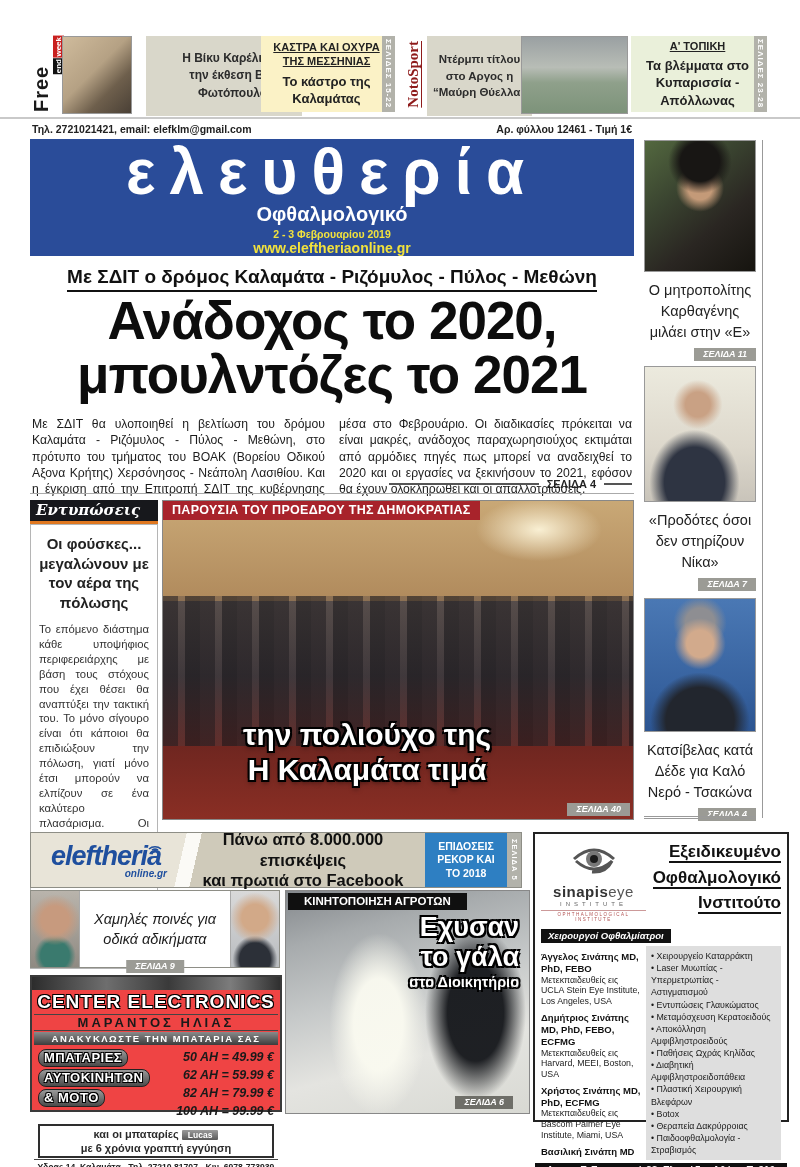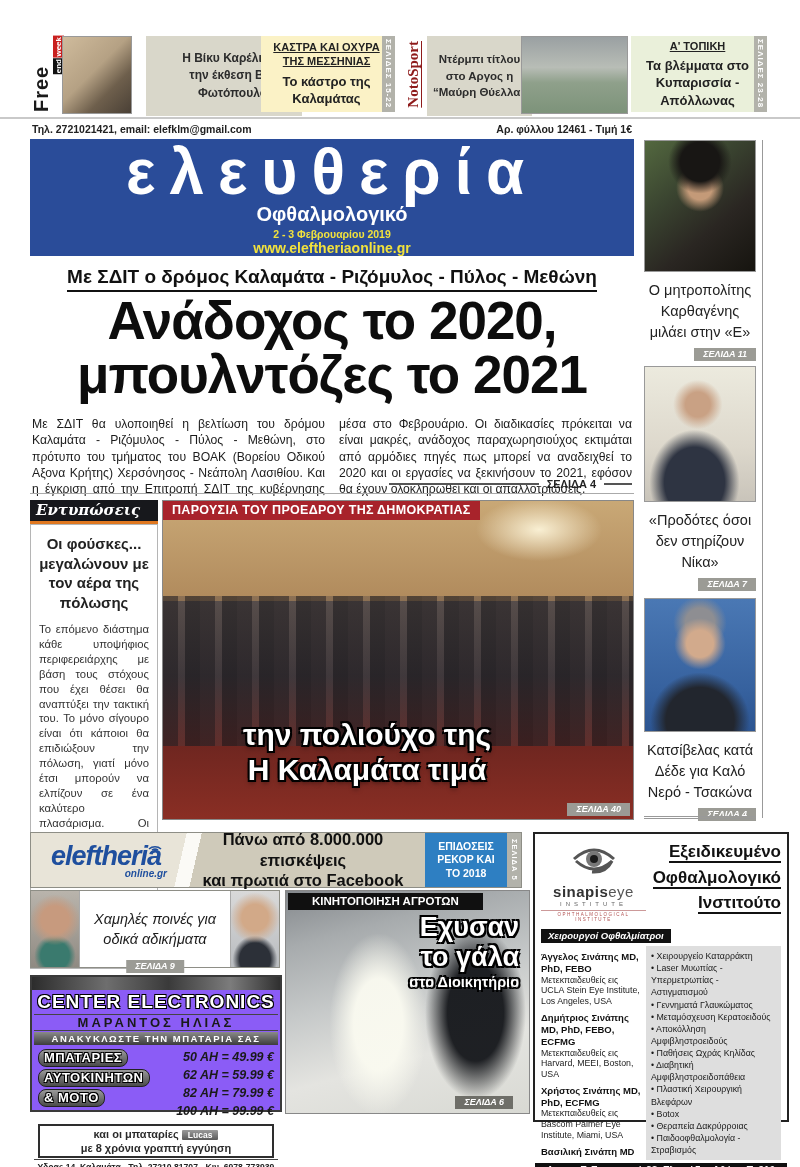--- a/index.html
+++ b/index.html
@@ -98,21 +98,21 @@
   .fb-strip { align-self:stretch; width:14px; }
 
   
   .pen-box { border:1px solid #8e8e86; display:flex; background:#fff; }
   .pen-photo { width:48px; }
   .pen-title { flex:1; border-left:1px solid #aaa; border-right:1px solid #aaa; display:flex;
                align-items:center; justify-content:center; text-align:center; font-style:italic;
                font-size:14.5px; line-height:1.4; color:#1c1c1c; padding:2px 6px; }
 
   
-  .ce-ad { border:2px solid #3a3a3a; background:#8b5cf6; }
+  .ce-ad { border:2px solid #3a3a3a; background:#ef4444; }
   .ce-photo { height:13px; background:linear-gradient(90deg,#2c2c2c,#6e6e6e 30%,#3a3a3a 55%,#7c7c7c 80%,#303030); }
   .ce-title { text-align:center; font-weight:900; font-size:19px; letter-spacing:1px; color:#fff;
               text-shadow:-1px -1px 0 #000, 1px -1px 0 #000, -1px 1px 0 #000, 1px 1px 0 #000; margin-top:1px; }
   .ce-owner { text-align:center; font-weight:bold; font-size:13px; letter-spacing:3px; color:#1a1a1a;
               border-top:1px solid #444; border-bottom:1px solid #444; margin:1px 2px; }
   .ce-recycle { text-align:center; font-weight:bold; font-size:9.5px; letter-spacing:1.5px; color:#fff;
                 background:linear-gradient(#8a8a8a,#3c3c3c); padding:1px 0; margin:0 2px; }
   .ce-mid { display:flex; padding:3px 6px 2px; }
   .ce-products { flex:1; }
   .ce-chip { display:inline-block; font-weight:900; font-size:13px; color:#fff; letter-spacing:.5px;
@@ -128,21 +128,21 @@
   .ce-address { border-top:1px solid #444; text-align:center; font-weight:bold; font-size:8.6px;
                 color:#222; padding:2px 0 1px; margin:1px 2px 0; }
 
   
   .farm-photo { border:1px solid #888;
     background-image:
       radial-gradient(ellipse 70px 120px at 78% 55%, rgba(22,24,28,.96) 0 40%, rgba(22,24,28,0) 72%),
       radial-gradient(ellipse 70px 130px at 38% 60%, rgba(250,250,240,.95) 0 35%, rgba(250,250,240,0) 70%),
       linear-gradient(165deg, #84888c 0%, #a7abad 20%, #c6c9c9 45%, #e4e4e0 70%, #d8d9d3 100%); }
   .farm-label { position:absolute; top:2px; left:2px; background:#101010; color:#fff; font-weight:bold;
-                font-size:11.5px; padding:2px 24px 3px; }
+                font-size:11.5px; padding:2px 16px 3px; }
   .farm-overlay { position:absolute; right:10px; top:22px; text-align:right; color:#fff; font-weight:bold;
                   text-shadow:-2px -2px 0 #000, 2px -2px 0 #000, -2px 2px 0 #000, 2px 2px 0 #000; }
   .farm-l1 { font-size:27px; line-height:1.1; }
   .farm-l3 { font-size:14.5px; margin-top:2px; }
 
   
   .eye-ad { border:2px solid #222; background:#fff; padding:5px 6px 0; }
   .eye-head { display:flex; }
   .eye-logoblk { width:105px; text-align:center; }
   .eye-name { font-size:15px; color:#555; letter-spacing:.5px; }
@@ -333,21 +333,21 @@
       <div class="ce-prices">
         <div>50 AH = 49.99 €</div>
         <div>62 AH = 59.99 €</div>
         <div>82 AH = 79.99 €</div>
         <div>100 AH = 99.99 €</div>
       </div>
     </div>
     <div class="ce-warranty">
       <span>και οι μπαταρίες</span>
       <span class="ce-lucas">Lucas</span><br>
-      <span>με 8 χρόνια γραπτή εγγύηση</span>
+      <span>με 6 χρόνια γραπτή εγγύηση</span>
     </div>
     <div class="ce-address">Υδρας 14, Καλαμάτα - Τηλ. 27210 81707 - Κιν. 6978-773939 (24ωρες)</div>
   </div>
 
   <div class="abs farm-photo" style="left:285px; top:890px; width:243px; height:222px;">
     <div class="farm-label">ΚΙΝΗΤΟΠΟΙΗΣΗ ΑΓΡΟΤΩΝ</div>
     <div class="farm-overlay">
       <div class="farm-l1">Εχυσαν</div>
       <div class="farm-l1">το γάλα</div>
       <div class="farm-l3">στο Διοικητήριο</div>
@@ -381,21 +381,21 @@
         <div class="doc-detail">Μετεκπαιδευθείς εις UCLA Stein Eye Institute, Los Angeles, USA</div>
         <div class="doc-name">Δημήτριος Σινάπης MD, PhD, FEBO, ECFMG</div>
         <div class="doc-detail">Μετεκπαιδευθείς εις Harvard, MEEI, Boston, USA</div>
         <div class="doc-name">Χρήστος Σινάπης MD, PhD, ECFMG</div>
         <div class="doc-detail">Μετεκπαιδευθείς εις Bascom Palmer Eye Institute, Miami, USA</div>
         <div class="doc-name">Βασιλική Σινάπη MD</div>
       </div>
       <div class="eye-services">
         <span class="svc">Χειρουργείο Καταρράκτη</span>
         <span class="svc">Laser Μυωπίας - Υπερμετρωπίας - Αστιγματισμού</span>
-        <span class="svc">Γεννηματά Γλαυκώματος</span>
+        <span class="svc">Εντυπώσεις Γλαυκώματος</span>
         <span class="svc">Μεταμόσχευση Κερατοειδούς</span>
         <span class="svc">Αποκόλληση Αμφιβληστροειδούς</span>
         <span class="svc">Παθήσεις Ωχράς Κηλίδας</span>
         <span class="svc">Διαβητική Αμφιβληστροειδοπάθεια</span>
         <span class="svc">Πλαστική Χειρουργική Βλεφάρων</span>
         <span class="svc">Botox</span>
         <span class="svc">Θεραπεία Δακρύρροιας</span>
         <span class="svc">Παιδοοφθαλμολογία - Στραβισμός</span>
       </div>
     </div>

